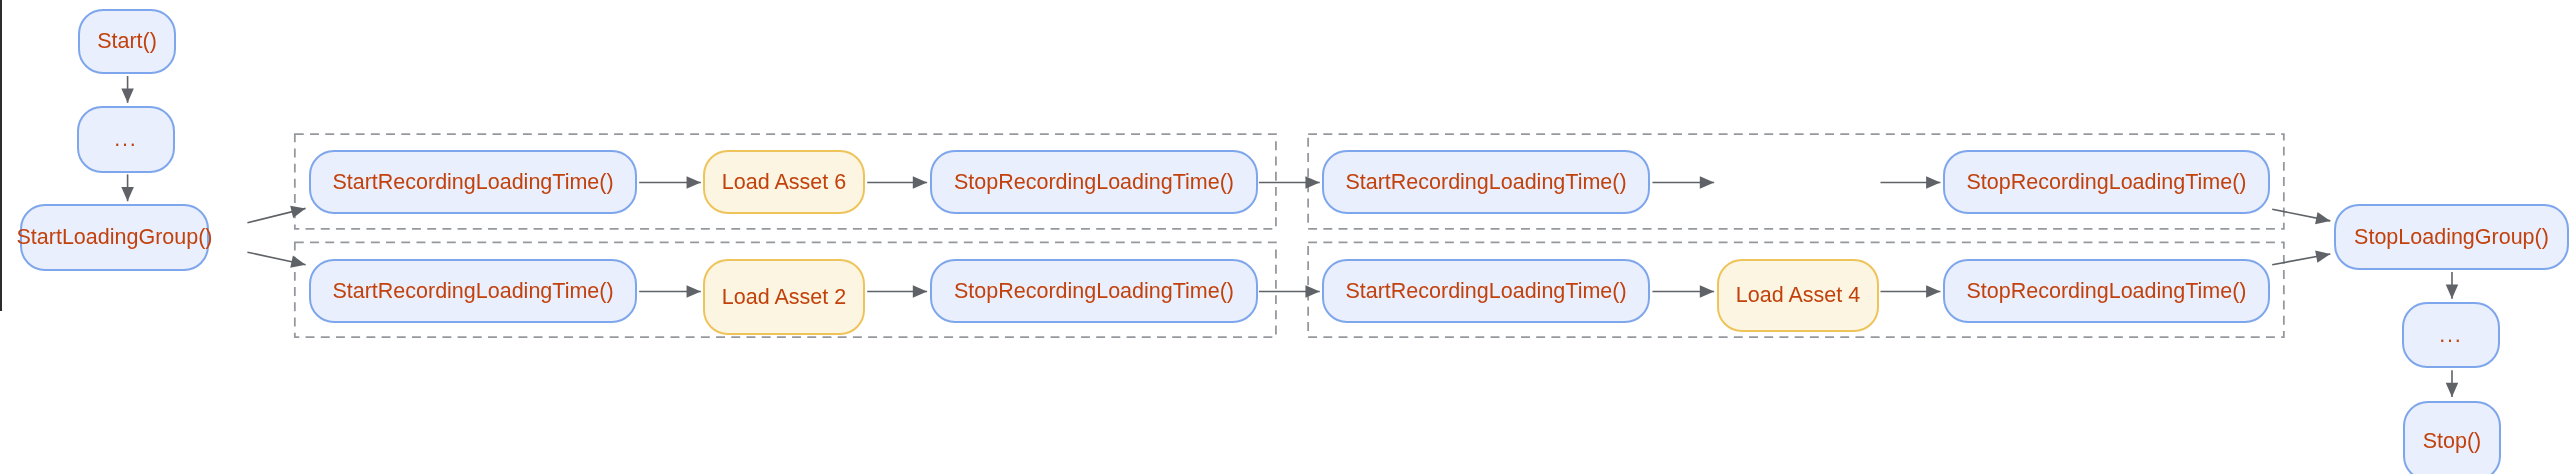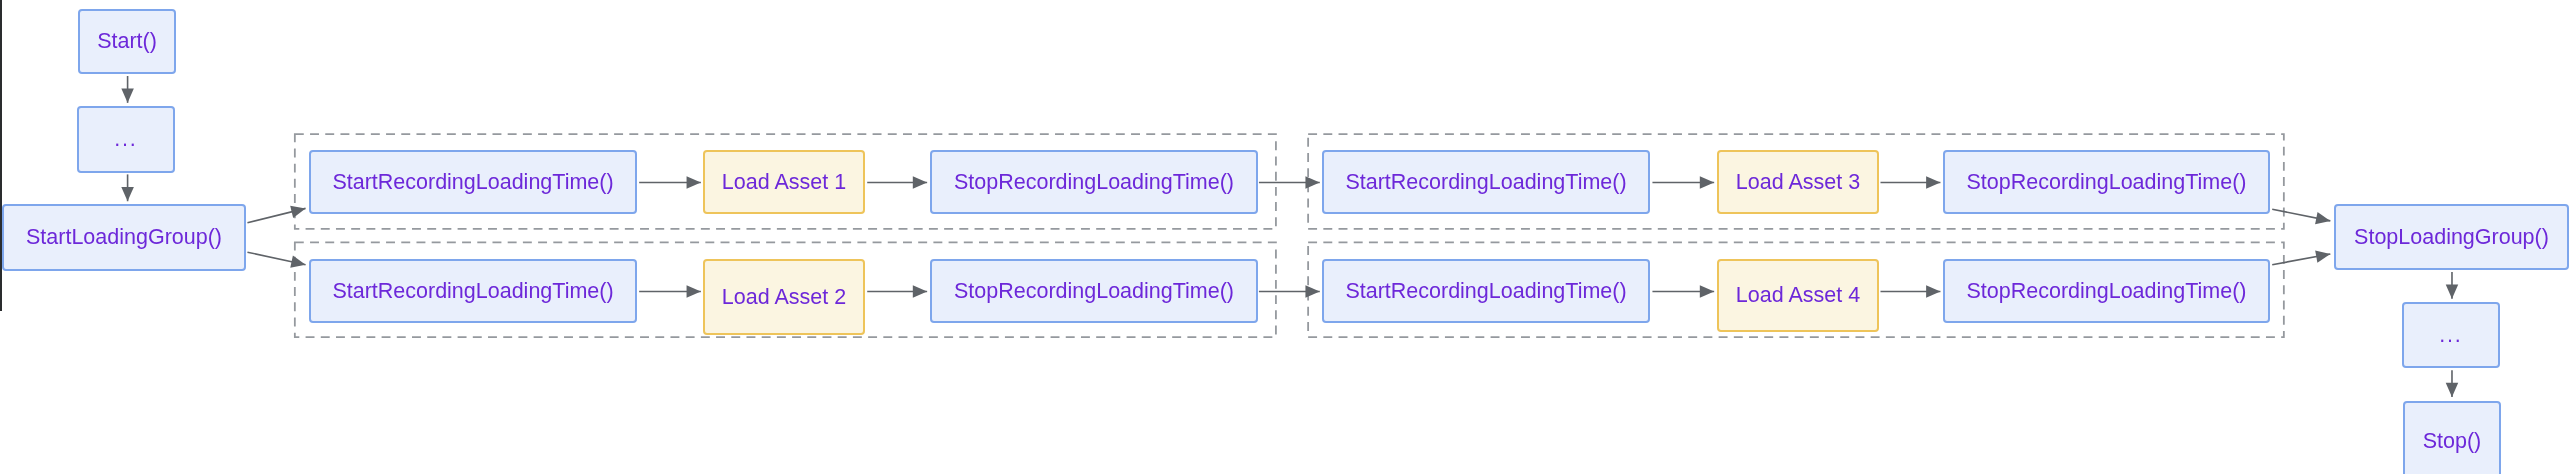--- a/index.html
+++ b/index.html
@@ -14,24 +14,24 @@
   .connectors {
     position: absolute;
     left: 0; top: 0;
   }
   .node {
     position: absolute;
     display: flex;
     align-items: center;
     justify-content: center;
     box-sizing: border-box;
-    border-radius: 4px;
+    border-radius: 25px;
     border: 2.2px solid;
     font-size: 21.5px;
-    color: #6d28d9;
+    color: #c2410c;
     white-space: nowrap;
     text-align: center;
   }
   .node.blue   { background: #e9effc; border-color: #7ea6ec; }
   .node.yellow { background: #fbf5e1; border-color: #eec45a; }
   .node.ellipsis { letter-spacing: 1.8px; }
   .edge-artifact {
     position: absolute;
     left: 0; top: 0;
     width: 1.8px; height: 311px;
@@ -75,32 +75,31 @@
     <line x1="2540" y1="296" x2="2605" y2="284" stroke="#5f6368" stroke-width="1.8" marker-end="url(#ah)"></line>
 
     <line x1="2741" y1="304" x2="2741" y2="334" stroke="#5f6368" stroke-width="1.8" marker-end="url(#ah)"></line>
     <line x1="2741" y1="414" x2="2741" y2="444" stroke="#5f6368" stroke-width="1.8" marker-end="url(#ah)"></line>
   </svg>
 
   <div class="node blue" style="left:78px;top:9px;width:98px;height:65px">Start()</div>
 
   <div class="node blue ellipsis" style="left:77px;top:106px;width:98px;height:67px">...</div>
 
-  <div class="node blue" style="left:2px;top:204px;width:244px;height:67px">StartLoadingGroup()</div>
+  <div class="node blue" style="left:20px;top:204px;width:189px;height:67px">StartLoadingGroup()</div>
 
   <div class="node blue" style="left:309px;top:150px;width:328px;height:64px">StartRecordingLoadingTime()</div>
-  <div class="node yellow" style="left:703px;top:150px;width:162px;height:64px">Load Asset 1</div>
+  <div class="node yellow" style="left:703px;top:150px;width:162px;height:64px">Load Asset 6</div>
   <div class="node blue" style="left:930px;top:150px;width:328px;height:64px">StopRecordingLoadingTime()</div>
 
   <div class="node blue" style="left:309px;top:259px;width:328px;height:64px">StartRecordingLoadingTime()</div>
   <div class="node yellow" style="left:703px;top:259px;width:162px;height:76px">Load Asset 2</div>
   <div class="node blue" style="left:930px;top:259px;width:328px;height:64px">StopRecordingLoadingTime()</div>
 
   <div class="node blue" style="left:1322px;top:150px;width:328px;height:64px">StartRecordingLoadingTime()</div>
-  <div class="node yellow" style="left:1717px;top:150px;width:162px;height:64px">Load Asset 3</div>
   <div class="node blue" style="left:1943px;top:150px;width:327px;height:64px">StopRecordingLoadingTime()</div>
 
   <div class="node blue" style="left:1322px;top:259px;width:328px;height:64px">StartRecordingLoadingTime()</div>
   <div class="node yellow" style="left:1717px;top:259px;width:162px;height:73px">Load Asset 4</div>
   <div class="node blue" style="left:1943px;top:259px;width:327px;height:64px">StopRecordingLoadingTime()</div>
 
   <div class="node blue" style="left:2334px;top:204px;width:235px;height:66px">StopLoadingGroup()</div>
 
   <div class="node blue ellipsis" style="left:2402px;top:302px;width:98px;height:66px">...</div>
 

